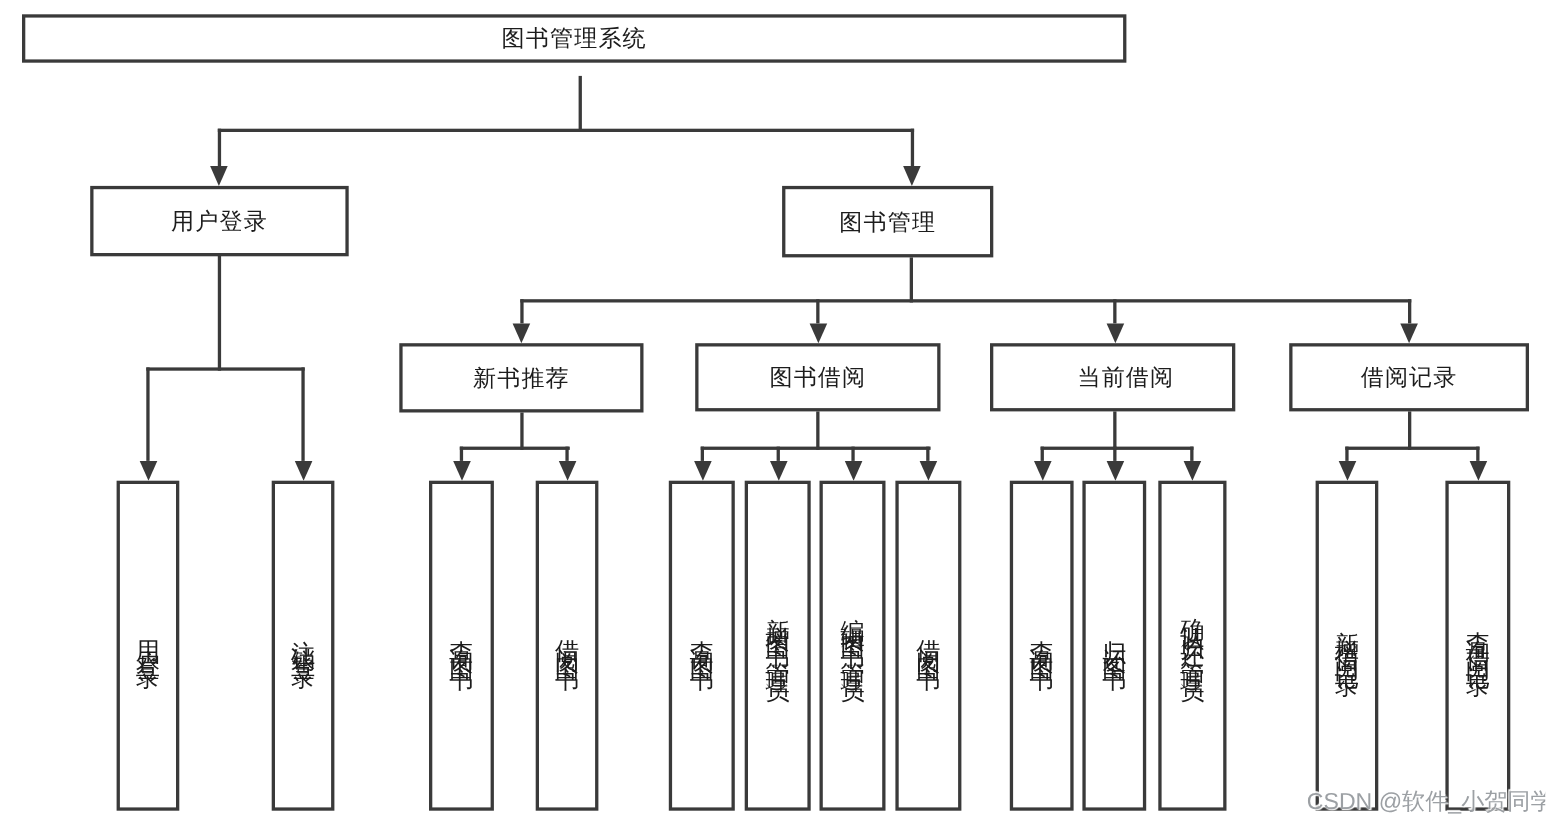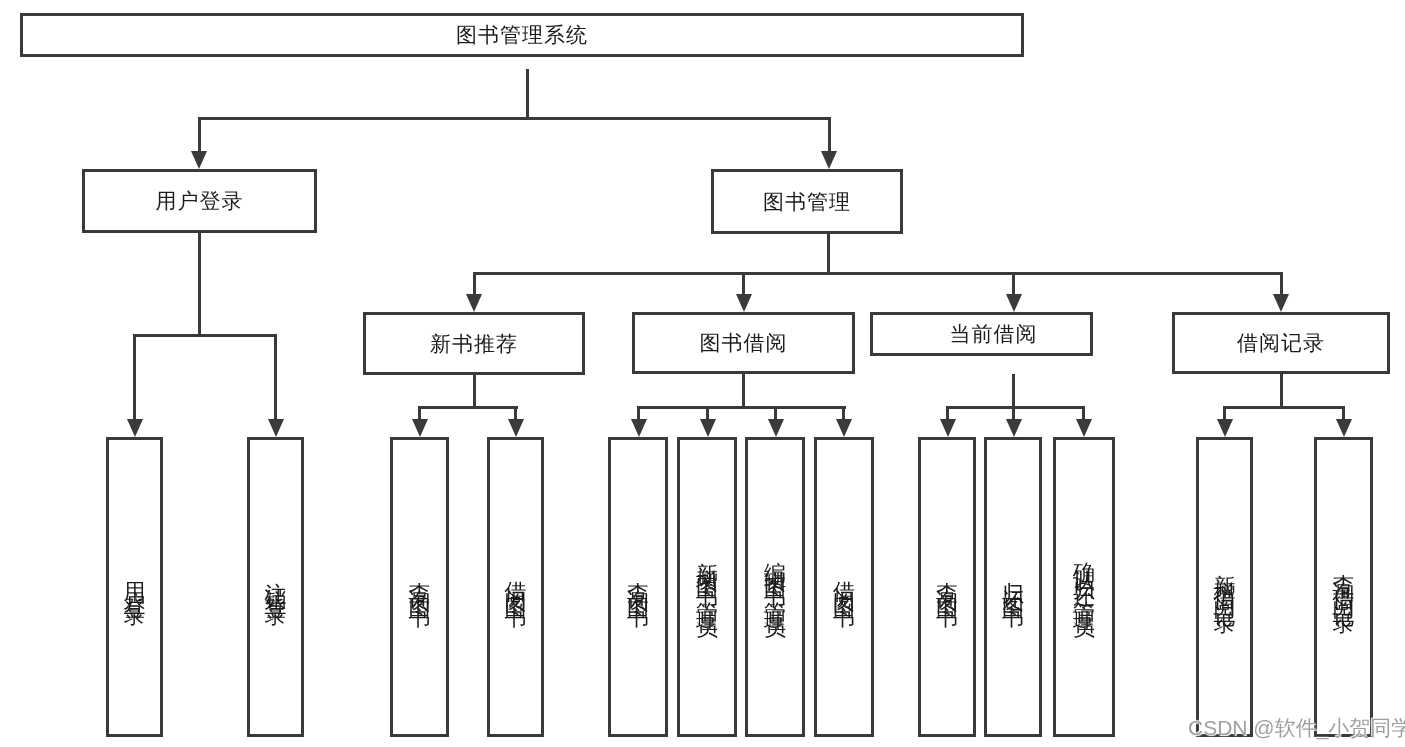--- a/index.html
+++ b/index.html
@@ -73,21 +73,21 @@
   <div class="varrow" style="left:742px;top:272px;height:22px;"></div>
   <div class="varrow" style="left:1012px;top:272px;height:22px;"></div>
   <div class="varrow" style="left:1279.5px;top:272px;height:22px;"></div>
 
   <div class="hbox" style="left:363px;top:312px;width:222px;height:63px;text-align:center;">
     <span>新书推荐</span>
   </div>
   <div class="hbox" style="left:632px;top:312px;width:223px;height:62px;">
     <span>图书借阅</span>
   </div>
-  <div class="hbox" style="left:870px;top:312px;width:223px;height:44px;padding-left:24px;">
+  <div class="hbox" style="left:900px;top:312px;width:223px;height:62px;padding-left:24px;">
     <span>当前借阅</span>
   </div>
   <div class="hbox" style="left:1172px;top:312px;width:218px;height:62px;">
     <span>借阅记录</span>
   </div>
 
   <div class="vline" style="left:472.5px;top:375px;height:34px;"></div>
   <div class="hline" style="left:418px;top:406px;width:100px;"></div>
   <div class="varrow" style="left:418px;top:406px;height:13px;"></div>
   <div class="varrow" style="left:514px;top:406px;height:13px;"></div>

